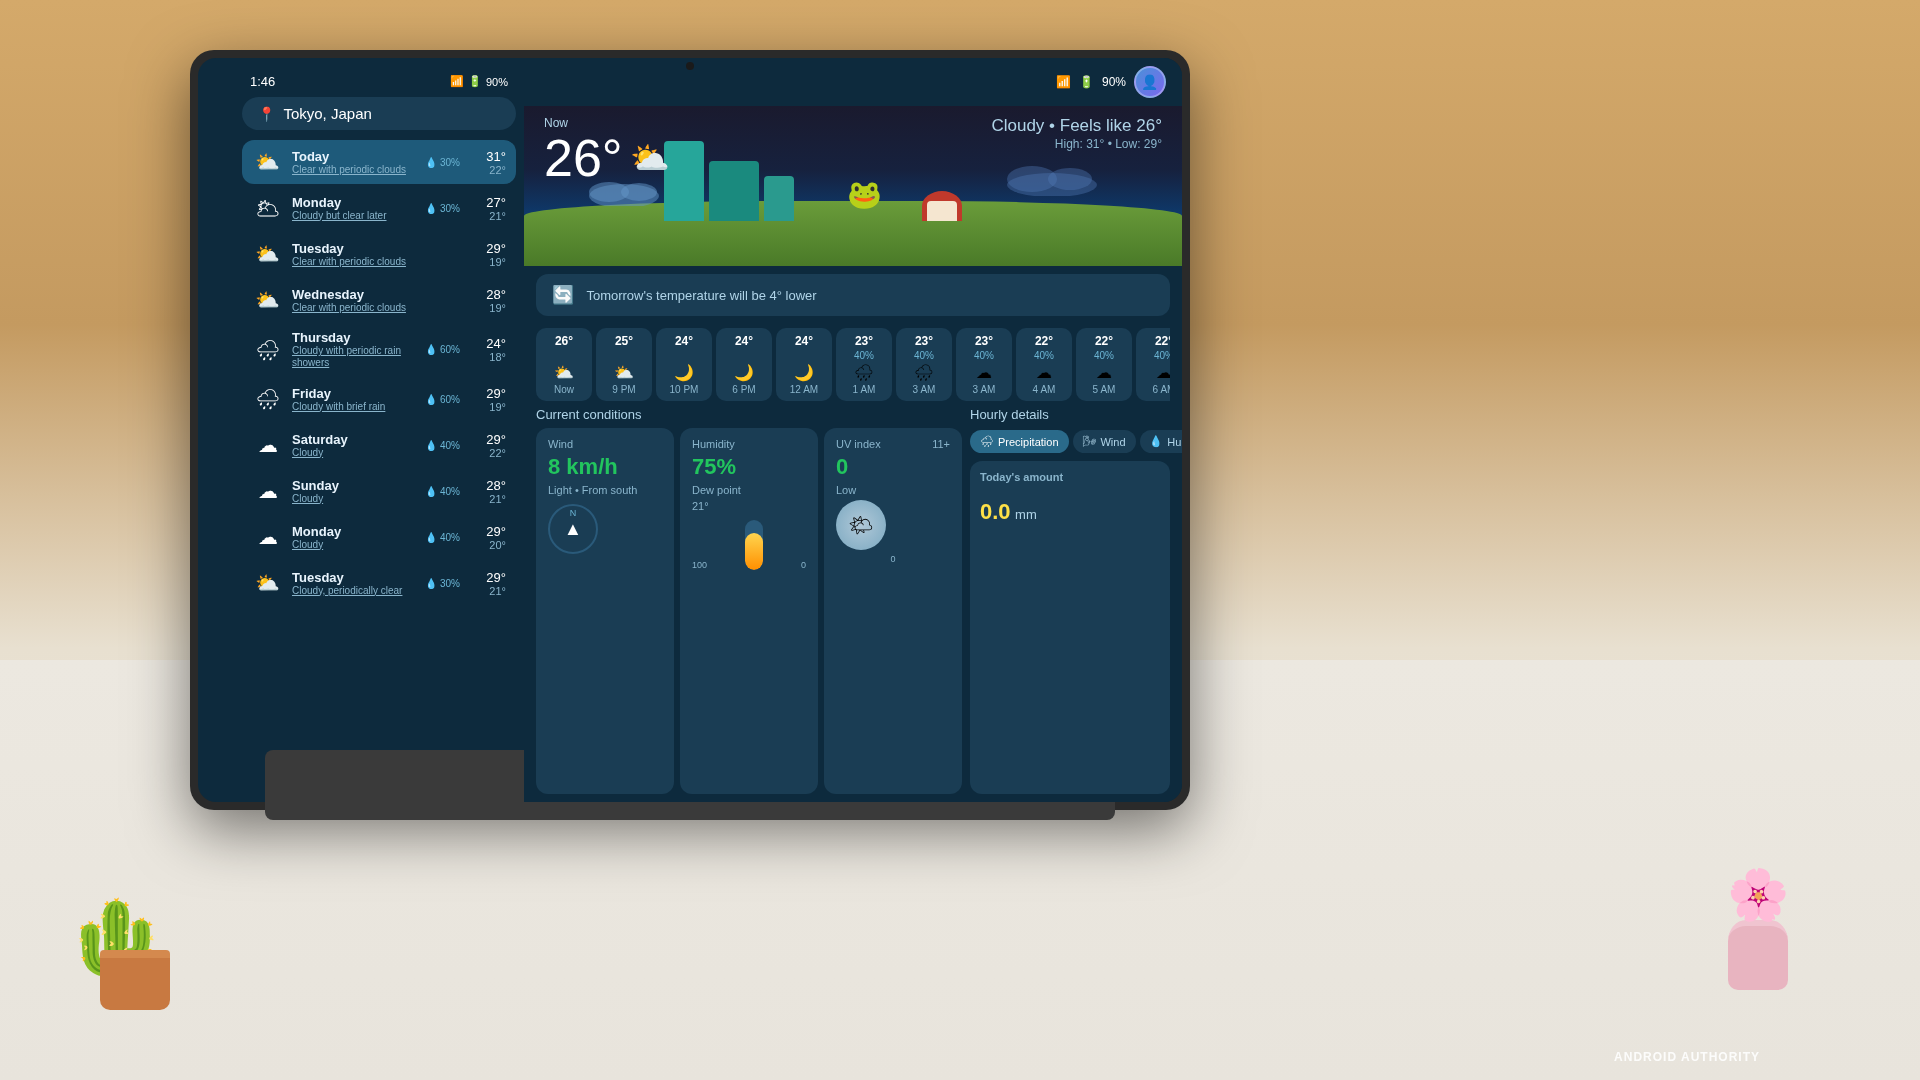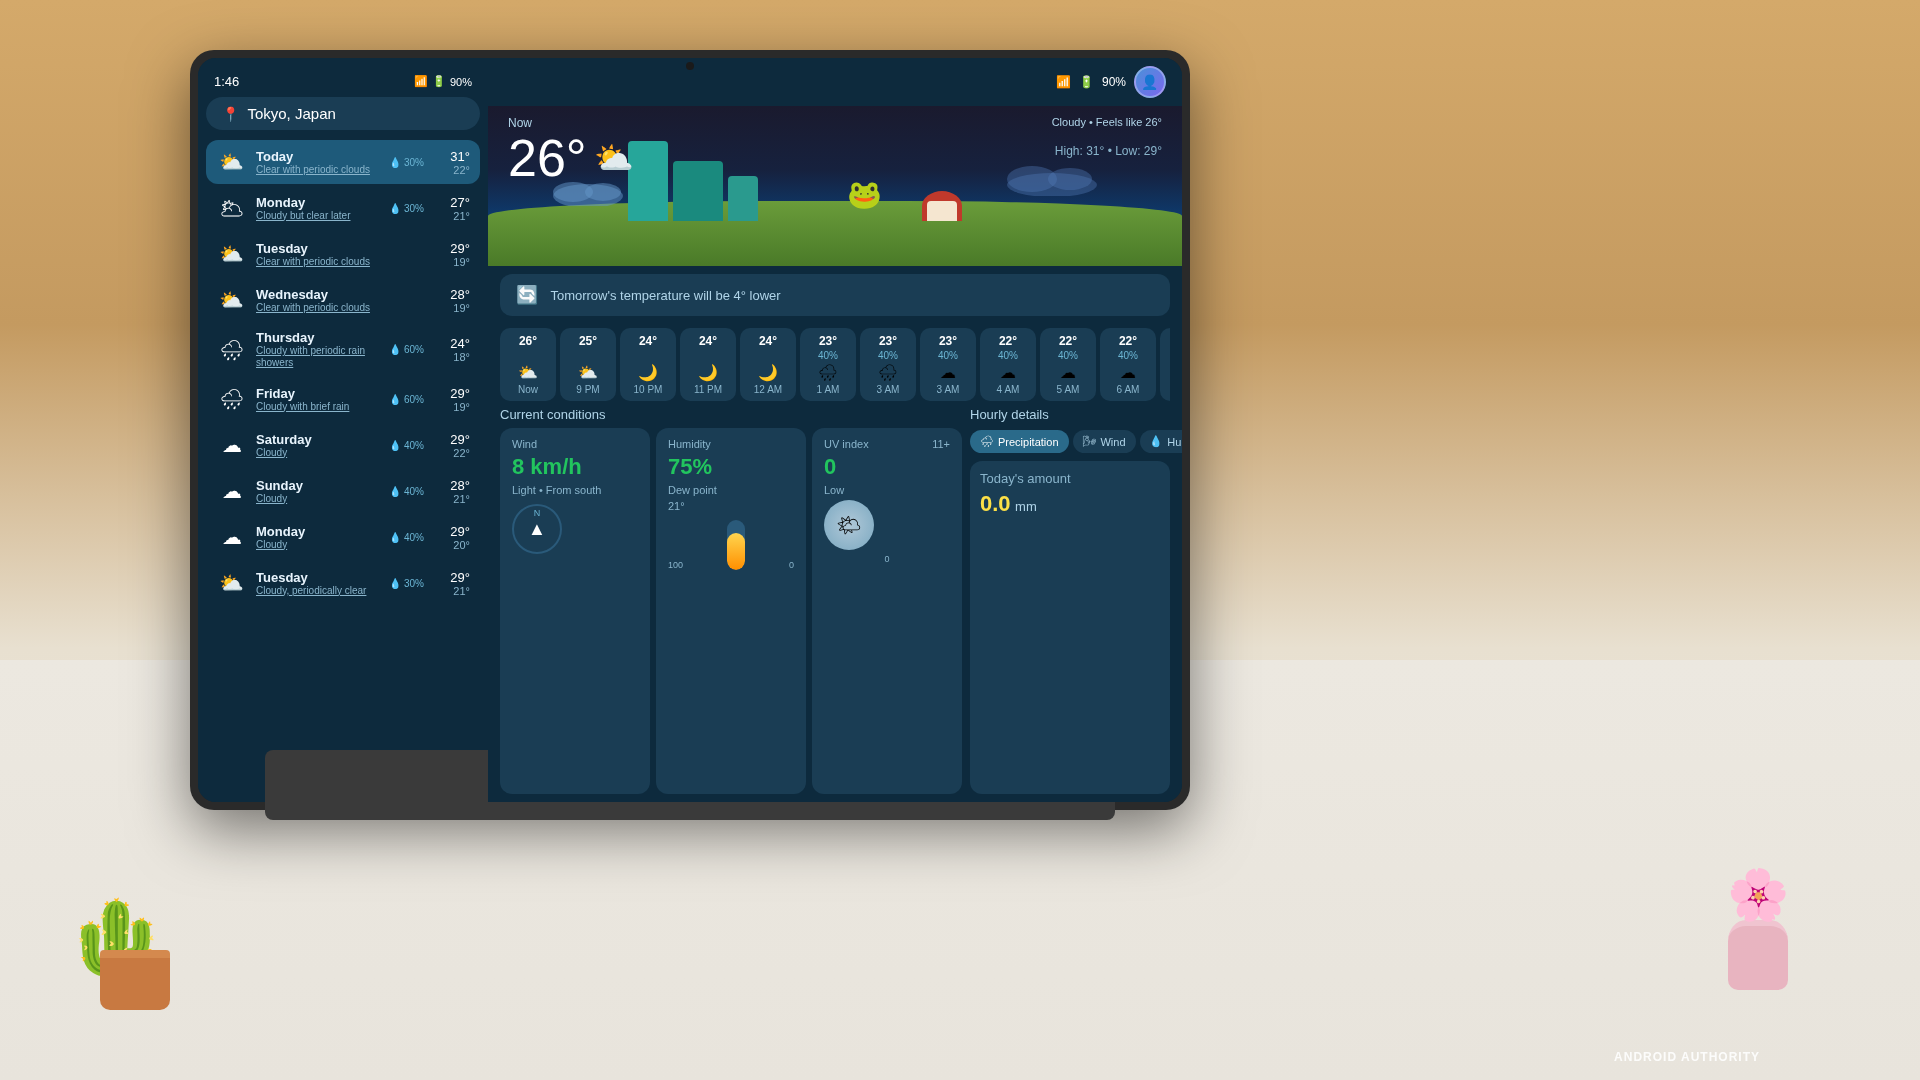--- a/index.html
+++ b/index.html
@@ -62,20 +62,21 @@
     }
 
     .device-screen {
       width: 100%;
       height: 100%;
       border-radius: 18px;
       overflow: hidden;
       display: flex;
       flex-direction: row;
       background: #0d2a3d;
+      padding-left: 36px;
     }
 
     
     .sidebar {
       width: 290px;
       min-width: 290px;
       background: #0d2a3d;
       display: flex;
       flex-direction: column;
       padding: 12px 8px;
@@ -273,23 +274,23 @@
     .temp-icon {
       font-size: 32px;
     }
 
     .current-right {
       text-align: right;
       color: white;
     }
 
     .feels-like {
-      font-size: 11px;
+      font-size: 17px;
       color: #b0d4e8;
-      margin-bottom: 16px;
+      margin-bottom: 1px;
     }
 
     .high-low {
       font-size: 12px;
       color: #8ab5cc;
     }
 
     
     .info-banner {
       background: #1a3d54;
@@ -511,23 +512,24 @@
     }
 
     .detail-content {
       background: #1a3d54;
       border-radius: 12px;
       padding: 10px;
       flex: 1;
     }
 
     .detail-sub {
-      font-size: 13px;
+      font-size: 11px;
       color: #8ab5cc;
-      margin-bottom: 5px;
+      margin-bottom: 16px;
+      font-weight: bold;
     }
 
     .detail-value {
       font-size: 22px;
       font-weight: 600;
       color: #fde047;
     }
 
     .detail-unit {
       font-size: 13px;
@@ -799,21 +801,21 @@
               <div class="hour-item">
     <div class="hour-temp">24°</div>
     <div class="hour-precip">&nbsp;</div>
     <div class="hour-icon">🌙</div>
     <div class="hour-time">10 PM</div>
   </div>
               <div class="hour-item">
     <div class="hour-temp">24°</div>
     <div class="hour-precip">&nbsp;</div>
     <div class="hour-icon">🌙</div>
-    <div class="hour-time">11 PM</div>
+    <div class="hour-time">6 PM</div>
   </div>
               <div class="hour-item">
     <div class="hour-temp">24°</div>
     <div class="hour-precip">&nbsp;</div>
     <div class="hour-icon">🌙</div>
     <div class="hour-time">12 AM</div>
   </div>
               <div class="hour-item">
     <div class="hour-temp">23°</div>
     <div class="hour-precip">40%</div>

